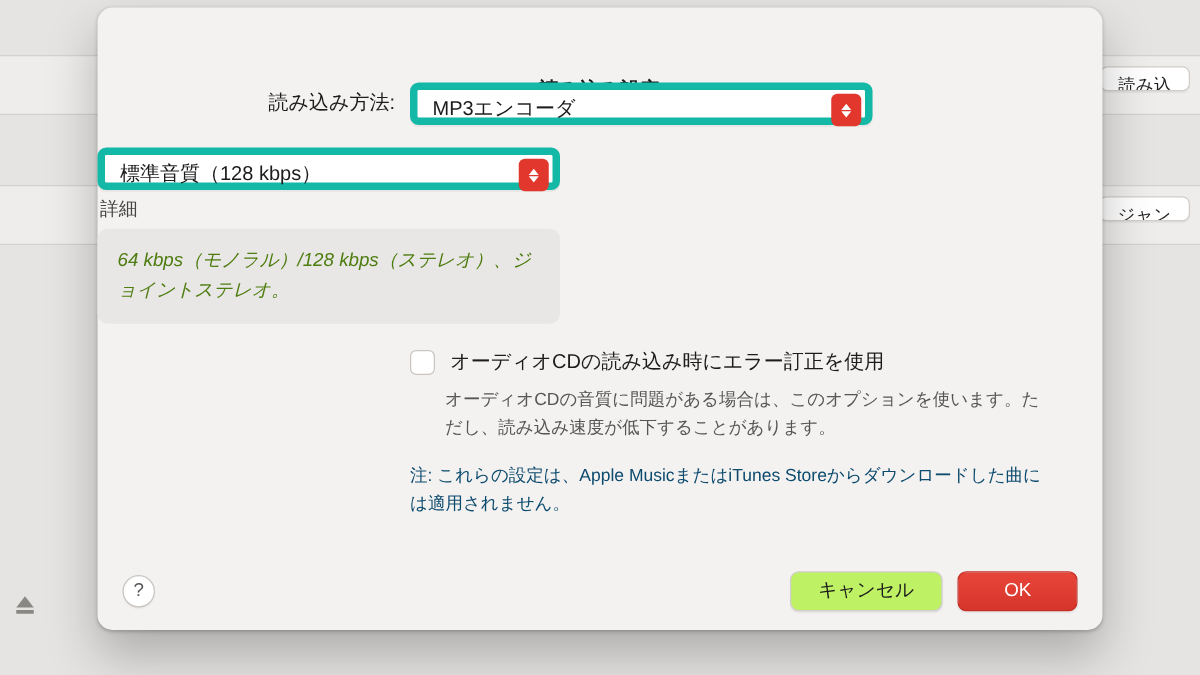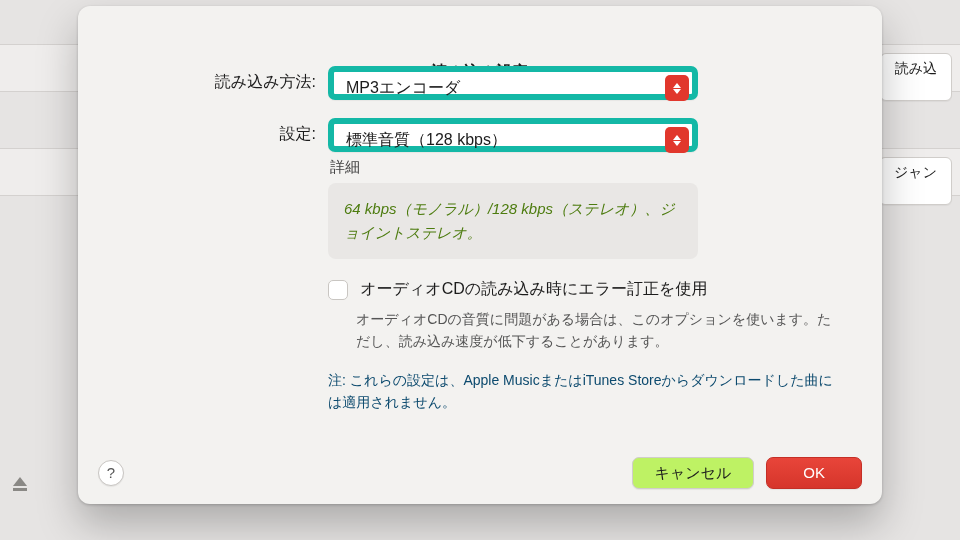--- a/index.html
+++ b/index.html
@@ -20,21 +20,21 @@
     position: absolute;
     left: 0; right: 0;
     height: 48px;
     border-top: 1px solid #d4d1cf;
     border-bottom: 1px solid #d4d1cf;
     background: #efedec;
   }
   .bg-btn {
     position: absolute;
     right: 8px;
-    height: 48px;
+    height: 20px;
     padding: 0 14px;
     border: 1px solid #d0cdca;
     border-radius: 6px;
     background: #ffffff;
     font-size: 14px;
     line-height: 28px;
     box-shadow: 0 1px 1px rgba(0,0,0,.05);
     overflow: hidden;
   }
   .eject {
@@ -230,21 +230,20 @@
       <div class="label-col">読み込み方法:</div>
       <div class="field-col">
         <div class="select">
           <span>MP3エンコーダ</span>
           <span class="stepper"></span>
         </div>
       </div>
     </div>
 
     <div class="row" style="margin-bottom:8px;">
-      <div class="label-col">設定:</div>
       <div class="field-col">
         <div class="select">
           <span>標準音質（128 kbps）</span>
           <span class="stepper"></span>
         </div>
         <div class="details-label">詳細</div>
         <div class="details-box">64 kbps（モノラル）/128 kbps（ステレオ）、ジョイントステレオ。</div>
       </div>
     </div>
 

